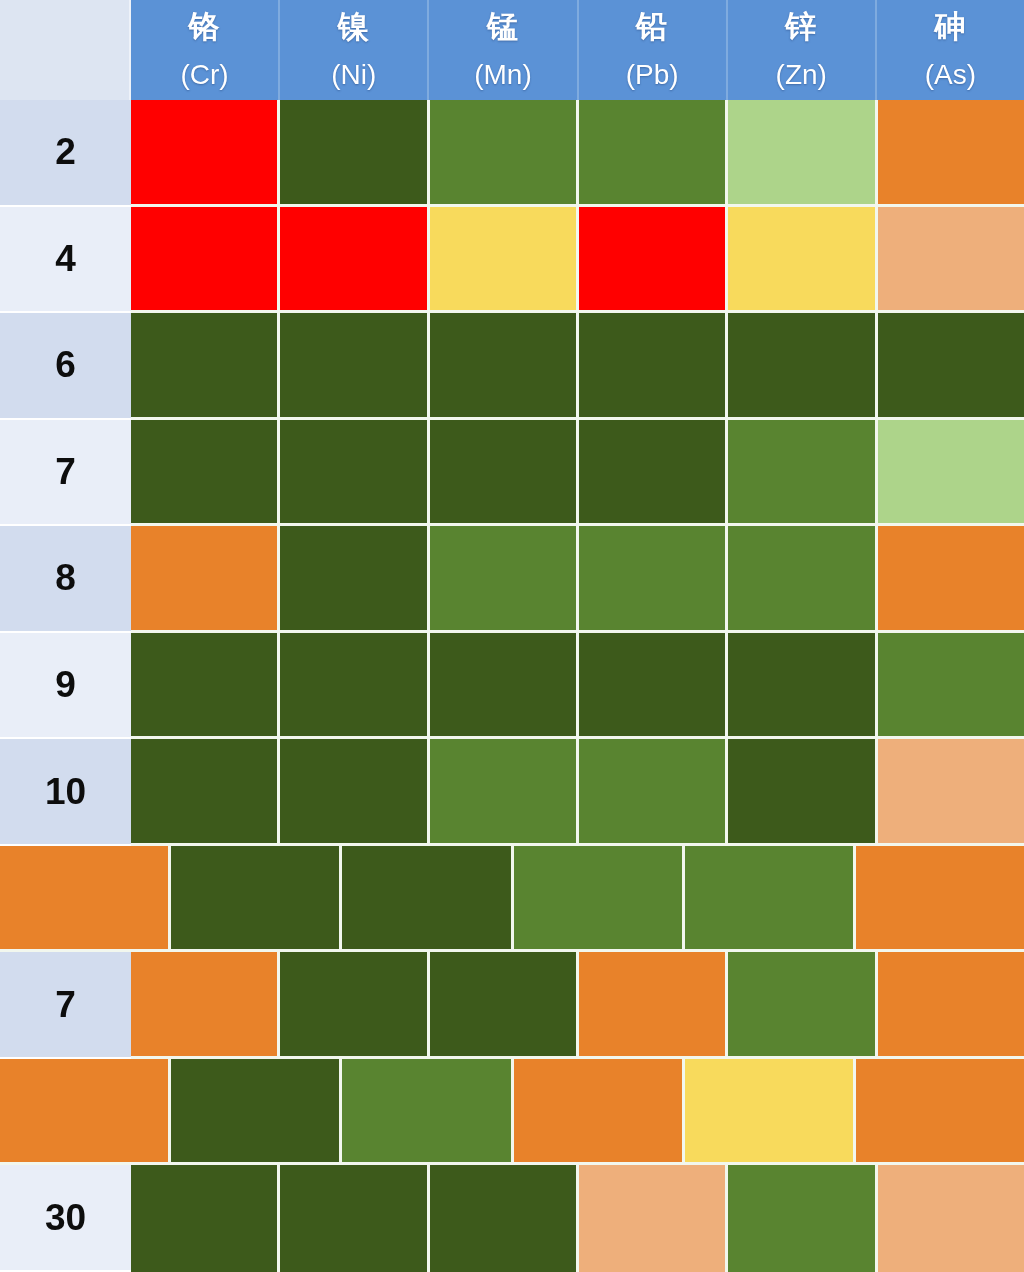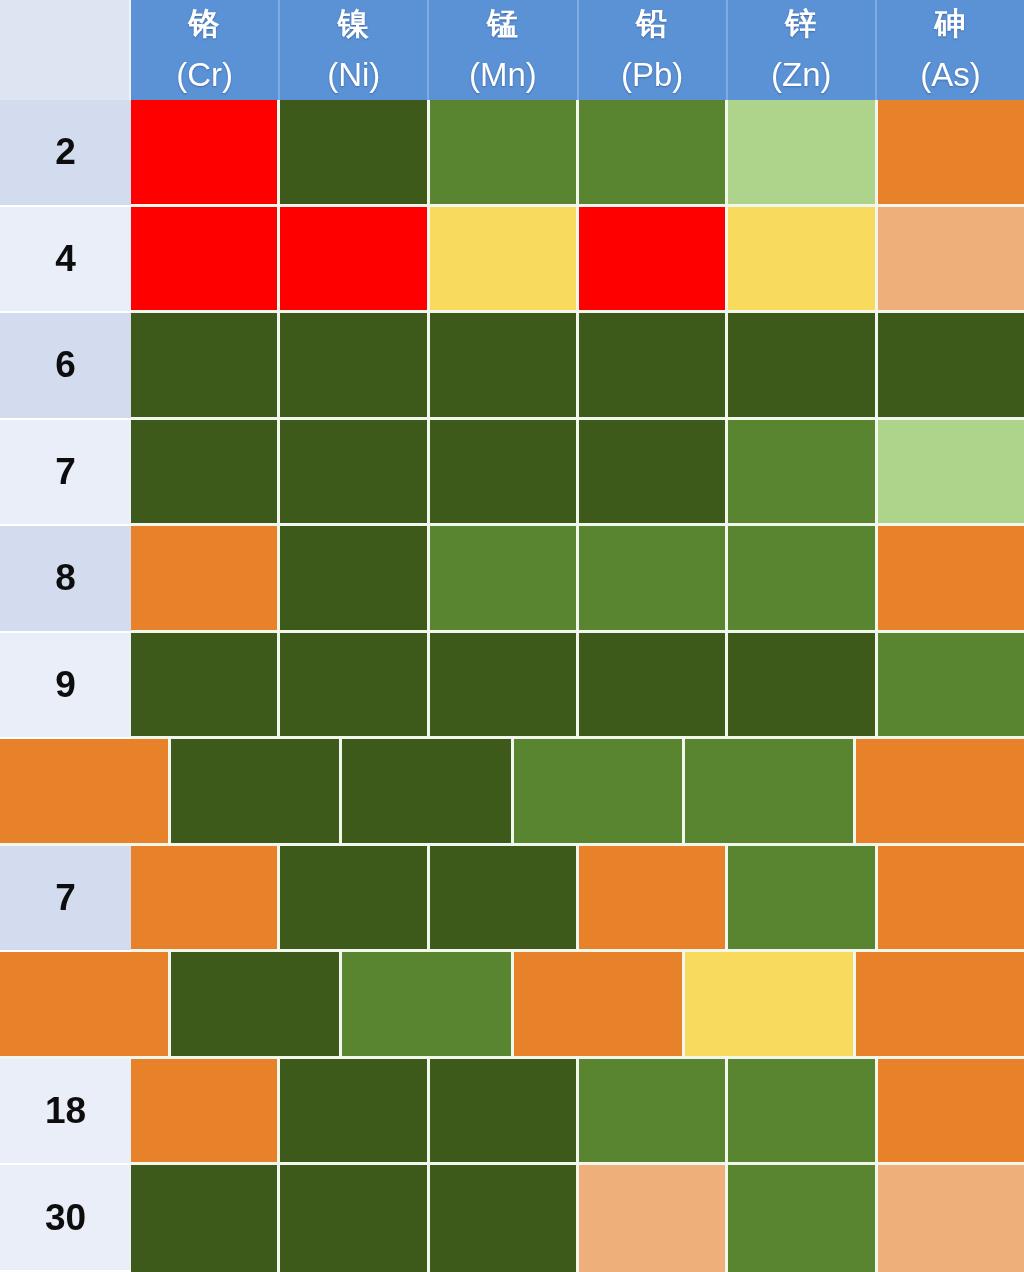--- a/index.html
+++ b/index.html
@@ -48,21 +48,21 @@
     box-sizing: border-box;
     text-shadow: 0 1px 2px rgba(30,60,110,0.45);
   }
   .header-cell:last-child { border-right: none; }
   .header-cn {
     font-size: 31px;
     font-weight: 700;
     letter-spacing: 1px;
   }
   .header-en {
-    font-size: 33px;
+    font-size: 28px;
     font-weight: 400;
     margin-top: 17px;
   }
 
   
   .body-rows {
     flex: 1 1 auto;
     display: flex;
     flex-direction: column;
   }
@@ -170,20 +170,29 @@
       </div>
       <div class="data-row">
         <div class="row-label">9</div>
         <div class="cell" style="background: rgb(61, 90, 27);"></div>
         <div class="cell" style="background: rgb(61, 90, 27);"></div>
         <div class="cell" style="background: rgb(61, 90, 27);"></div>
         <div class="cell" style="background: rgb(61, 90, 27);"></div>
         <div class="cell" style="background: rgb(61, 90, 27);"></div>
         <div class="cell" style="background: rgb(89, 132, 48);"></div>
       </div>
+      <div class="data-row alt">
+        <div class="row-label">10</div>
+        <div class="cell" style="background: rgb(61, 90, 27);"></div>
+        <div class="cell" style="background: rgb(61, 90, 27);"></div>
+        <div class="cell" style="background: rgb(89, 132, 48);"></div>
+        <div class="cell" style="background: rgb(89, 132, 48);"></div>
+        <div class="cell" style="background: rgb(61, 90, 27);"></div>
+        <div class="cell" style="background: rgb(238, 175, 123);"></div>
+      </div>
       <div class="data-row">
         <div class="cell" style="background: rgb(232, 130, 42);"></div>
         <div class="cell" style="background: rgb(61, 90, 27);"></div>
         <div class="cell" style="background: rgb(61, 90, 27);"></div>
         <div class="cell" style="background: rgb(89, 132, 48);"></div>
         <div class="cell" style="background: rgb(89, 132, 48);"></div>
         <div class="cell" style="background: rgb(232, 130, 42);"></div>
       </div>
       <div class="data-row alt">
         <div class="row-label">7</div>
@@ -196,29 +205,20 @@
       </div>
       <div class="data-row">
         <div class="cell" style="background: rgb(232, 130, 42);"></div>
         <div class="cell" style="background: rgb(61, 90, 27);"></div>
         <div class="cell" style="background: rgb(89, 132, 48);"></div>
         <div class="cell" style="background: rgb(232, 130, 42);"></div>
         <div class="cell" style="background: rgb(248, 218, 92);"></div>
         <div class="cell" style="background: rgb(232, 130, 42);"></div>
       </div>
       <div class="data-row">
-        <div class="row-label">18</div>
-        <div class="cell" style="background: rgb(232, 130, 42);"></div>
-        <div class="cell" style="background: rgb(61, 90, 27);"></div>
-        <div class="cell" style="background: rgb(61, 90, 27);"></div>
-        <div class="cell" style="background: rgb(89, 132, 48);"></div>
-        <div class="cell" style="background: rgb(89, 132, 48);"></div>
-        <div class="cell" style="background: rgb(232, 130, 42);"></div>
-      </div>
-      <div class="data-row">
         <div class="row-label">30</div>
         <div class="cell" style="background: rgb(61, 90, 27);"></div>
         <div class="cell" style="background: rgb(61, 90, 27);"></div>
         <div class="cell" style="background: rgb(61, 90, 27);"></div>
         <div class="cell" style="background: rgb(238, 175, 123);"></div>
         <div class="cell" style="background: rgb(89, 132, 48);"></div>
         <div class="cell" style="background: rgb(238, 175, 123);"></div>
       </div>
     </div>
 

